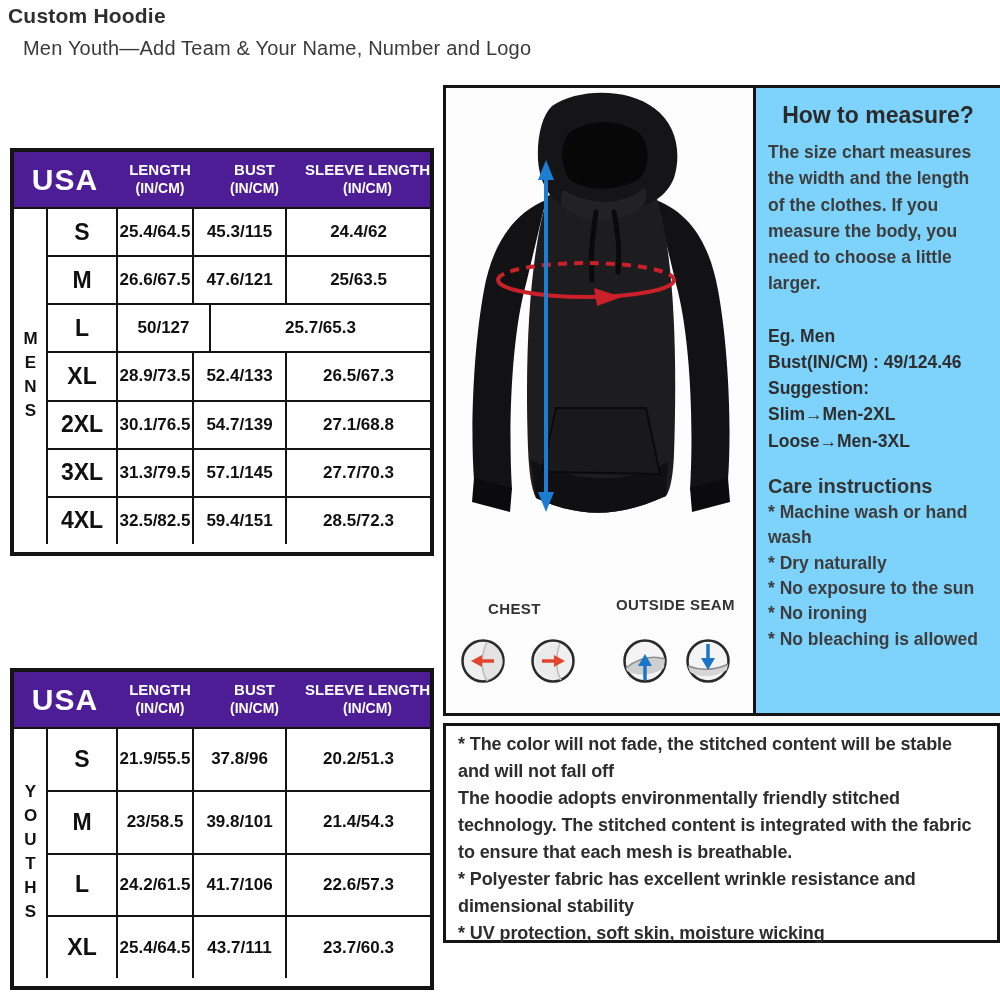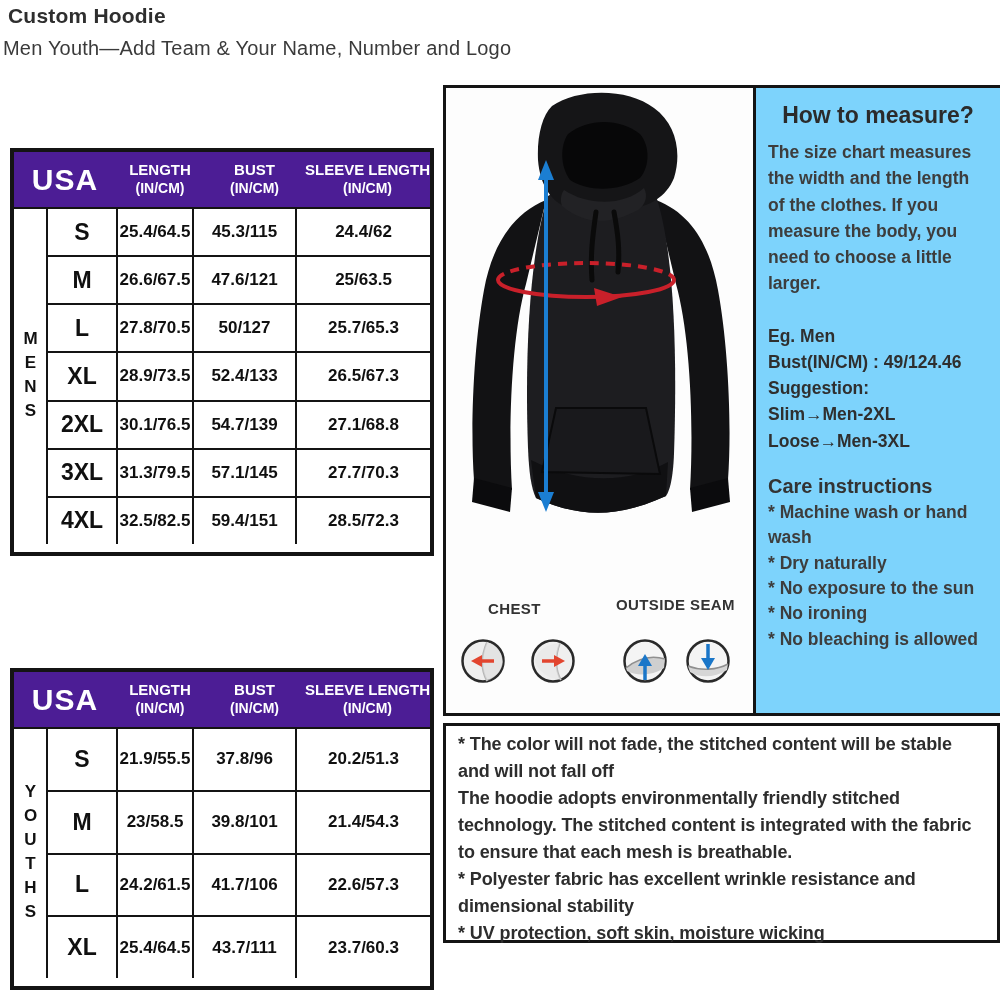--- a/index.html
+++ b/index.html
@@ -1,42 +1,42 @@
 <!DOCTYPE html>
 <html><head>
 <meta charset="utf-8">
 <style>
   html,body{margin:0;padding:0;background:#fff;}
   body{width:1000px;height:1000px;font-family:"Liberation Sans",sans-serif;position:relative;overflow:hidden;}
   .page{position:absolute;inset:0;background:#fff;}
 
   
   .title{position:absolute;left:8px;top:4px;font-size:21px;font-weight:bold;color:#2e2e2e;letter-spacing:.2px;}
-  .subtitle{position:absolute;left:3px;top:37px;font-size:20px;color:#3a3a3a;letter-spacing:.2px;}
+  .subtitle{position:absolute;left:23px;top:37px;font-size:20px;color:#3a3a3a;letter-spacing:.2px;}
 
   
   .size-table{position:absolute;left:10px;width:424px;border:4px solid #141414;background:#fff;box-sizing:border-box;}
   .size-table.mens{top:148px;height:408px;}
   .size-table.youths{top:668px;height:322px;}
   .thead{display:flex;background:#4c1d95;color:#fff;align-items:center;height:55px;border-bottom:2px solid #141414;}
   .th{text-align:center;box-sizing:border-box;}
   .th.usa{width:104px;font-size:30px;font-weight:bold;letter-spacing:1px;}
   .th.c1{width:90px;}.th.c2{width:103px;}.th.c3{flex:1;}
   .cname{font-size:15px;font-weight:bold;white-space:nowrap;line-height:1.25;}
   .unit{font-size:14px;font-weight:bold;line-height:1.25;}
   .tbody{display:flex;height:calc(100% - 65px);}
   .vstrip{width:32px;border-right:2px solid #141414;display:flex;align-items:center;justify-content:center;}
   .vtext{writing-mode:vertical-rl;text-orientation:upright;font-weight:bold;font-size:17px;letter-spacing:5px;color:#111;}
   .rows{flex:1;display:flex;flex-direction:column;}
   .tr{display:flex;flex:1;border-bottom:2px solid #141414;}
   .tr:last-child{border-bottom:none;}
   .td{border-right:2px solid #141414;display:flex;align-items:center;justify-content:center;font-weight:bold;color:#101010;font-size:17px;box-sizing:border-box;text-align:center;}
   .td:last-child{border-right:none;}
   .td.size{width:70px;font-size:23px;}
-  .td.c1{width:76px;}.td.c2{width:103px;}.td.c3{flex:1;}
+  .td.c1{width:76px;}.td.c2{width:93px;}.td.c3{flex:1;}
 
   
   .product-panel{position:absolute;left:443px;top:85px;width:313px;height:631px;border:3px solid #141414;box-sizing:border-box;background:#fdfdfd;}
   .hoodie-svg{position:absolute;left:0;top:4px;}
   .measure-label{position:absolute;font-size:15px;font-weight:bold;color:#333;letter-spacing:.4px;white-space:nowrap;}
   .lbl-chest{left:42px;top:512px;}
   .lbl-seam{left:170px;top:508px;}
   .m-icon{position:absolute;width:46px;height:46px;top:550px;}
   .mi-1{left:14px;}.mi-2{left:84px;}.mi-3{left:176px;}.mi-4{left:239px;}
 
@@ -89,21 +89,20 @@
           <div class="td c3">24.4/62</div>
         </div>
         <div class="tr">
           <div class="td size">M</div>
           <div class="td c1">26.6/67.5</div>
           <div class="td c2">47.6/121</div>
           <div class="td c3">25/63.5</div>
         </div>
         <div class="tr">
           <div class="td size">L</div>
-          <div class="td c1">27.8/70.5</div>
           <div class="td c2">50/127</div>
           <div class="td c3">25.7/65.3</div>
         </div>
         <div class="tr">
           <div class="td size">XL</div>
           <div class="td c1">28.9/73.5</div>
           <div class="td c2">52.4/133</div>
           <div class="td c3">26.5/67.3</div>
         </div>
         <div class="tr">

